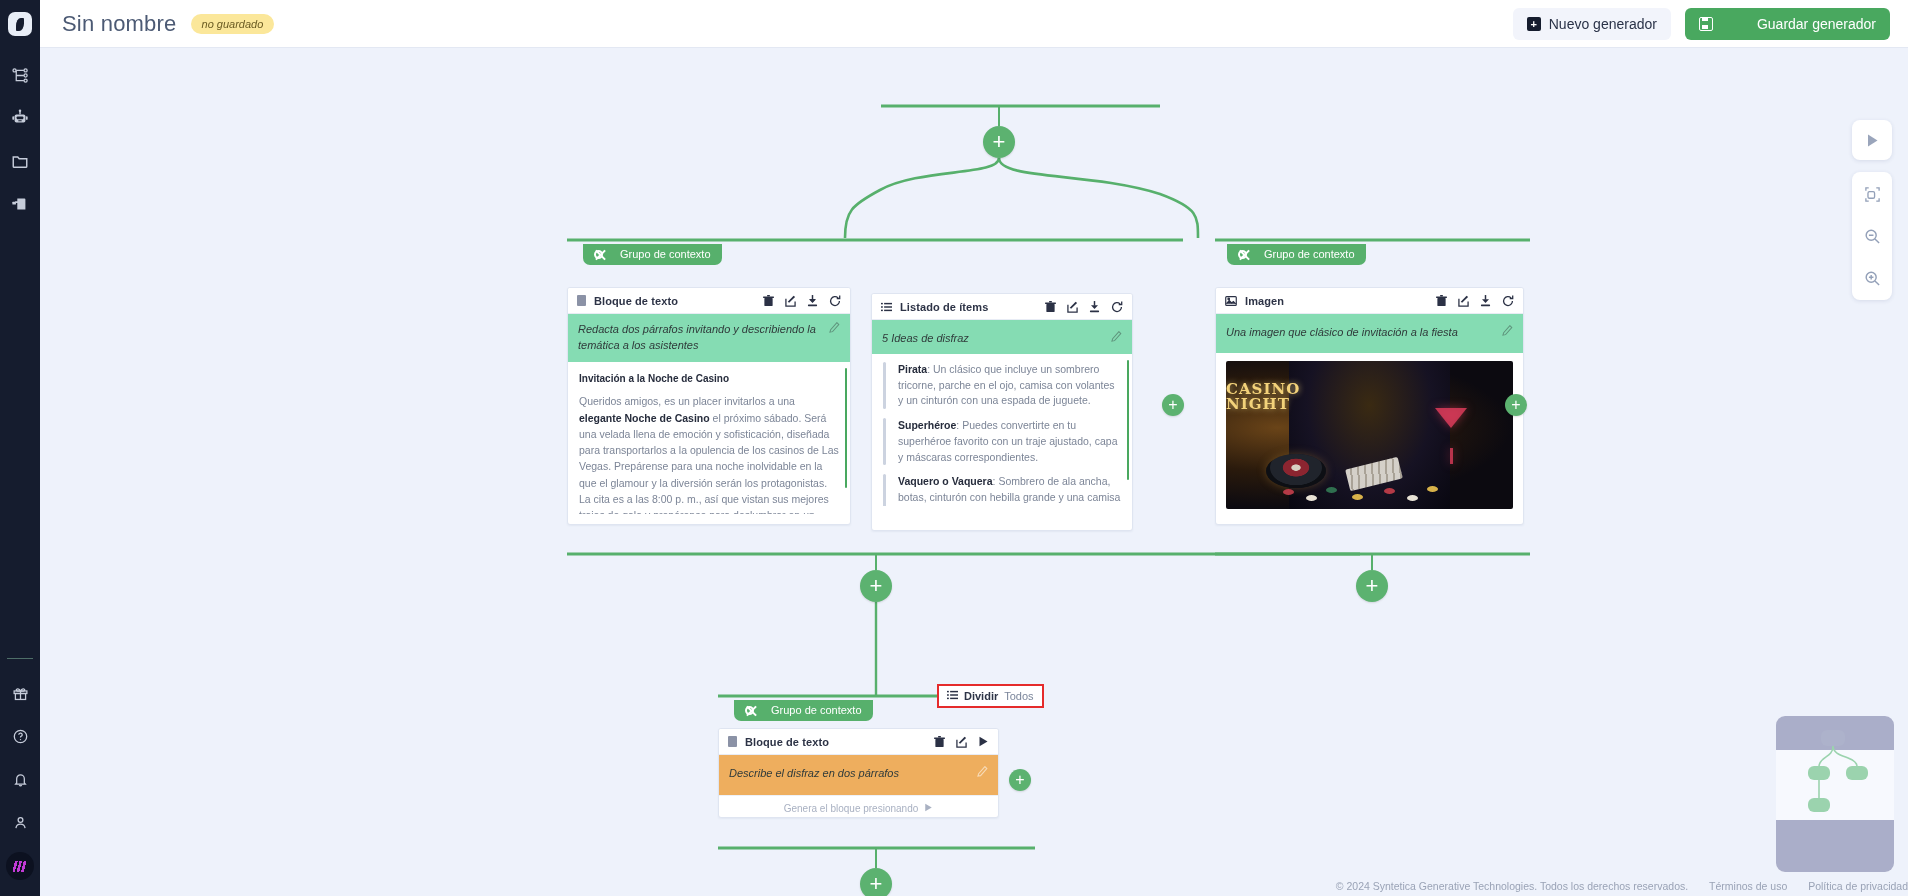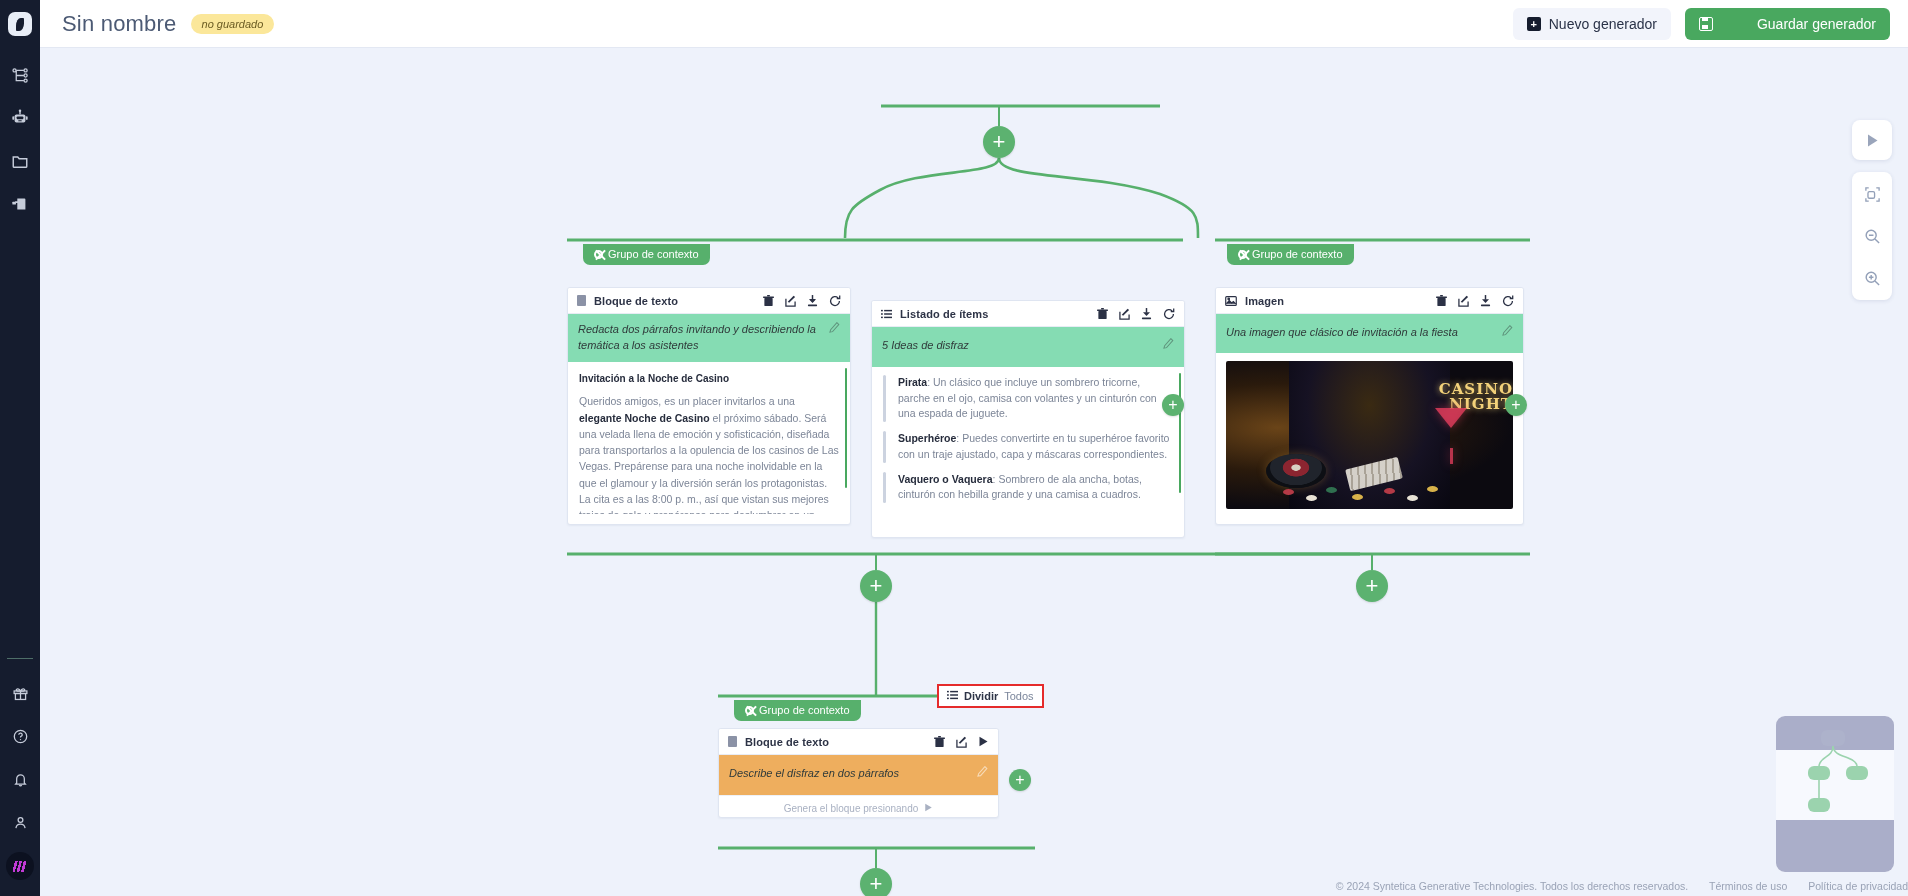--- a/index.html
+++ b/index.html
@@ -87,21 +87,21 @@
     font-weight:300; cursor:pointer; z-index:6; line-height:1;
     box-shadow:0 1px 2px rgba(0,0,0,.12);
   }
   .plus.big{ width:32px; height:32px; font-size:22px; }
   .plus.sm{  width:22px; height:22px; font-size:16px; }
 
   
   .ctx-chip{
     position:absolute; z-index:7; background:#57b06c; color:#fff; font-size:11px;
     padding:4px 11px 5px; border-radius:0 0 7px 7px; white-space:nowrap;
-    display:flex; align-items:center; gap:5px;
+    display:flex; align-items:center; gap:17px;
   }
   .gear{
     width:9px;height:9px;border-radius:50%;border:2px solid #fff;position:relative;flex:0 0 auto;
   }
   .gear::before{content:"";position:absolute;left:-2px;top:2.5px;width:13px;height:2px;background:#fff;transform:rotate(45deg);}
   .gear::after{content:"";position:absolute;left:-2px;top:2.5px;width:13px;height:2px;background:#fff;transform:rotate(-45deg);}
 
   
   .split-chip{
     position:absolute; z-index:9; background:#fff; border:2.5px solid #e52b2b;
@@ -156,24 +156,24 @@
     width:100%; height:148px; border-radius:2px; position:relative; overflow:hidden;
     background:radial-gradient(ellipse at 18% 45%, #6a4418 0%, #2a1a0c 38%, #0c0a10 70%),
                radial-gradient(ellipse at 84% 45%, #6a4418 0%, #2a1a0c 38%, #0c0a10 70%),
                #0a0910;
   }
   .casino-inner{
     position:absolute; left:22%; top:0; width:56%; height:100%;
     background:radial-gradient(ellipse at 50% 30%, #3a2a12 0%, #161223 55%, #080710 100%);
   }
   .casino-title{
-    position:absolute; left:0; right:0; top:14%; text-align:right;
+    position:absolute; left:0; right:0; top:14%; text-align:left;
     font-family:"DejaVu Serif", serif; font-weight:700; letter-spacing:1px;
     color:#f3d27a; text-shadow:0 0 6px rgba(243,210,122,.8);
-    font-size:15px; line-height:1.05;margin-left:31px;
+    font-size:15px; line-height:1.05;
   }
   .casino-title small{ display:block; font-size:15px; }
   .roulette{
     position:absolute; left:14%; bottom:14%; width:60px; height:34px; border-radius:50%;
     background:radial-gradient(ellipse at 50% 40%, #d8d2c4 0 10%, #8c2530 12% 30%, #20242c 32% 60%, #0d0f14 62%);
     box-shadow:0 0 10px rgba(200,150,60,.35);
   }
   .martini{
     position:absolute; right:16%; top:32%; width:0; height:0;
     border-left:16px solid transparent; border-right:16px solid transparent;
@@ -395,21 +395,21 @@
       </span>
     </div>
     <div class="card-body" style="height:152px;">
       <div class="vscroll" style="height:120px;"></div>
       <h4>Invitación a la Noche de Casino</h4>
       <p><span>Queridos amigos, es un placer invitarlos a una </span><strong>elegante Noche de Casino</strong><span> el próximo sábado. Será una velada llena de emoción y sofisticación, diseñada para transportarlos a la opulencia de los casinos de Las Vegas. Prepárense para una noche inolvidable en la que el glamour y la diversión serán los protagonistas. La cita es a las 8:00 p. m., así que vistan sus mejores trajes de gala y prepárense para deslumbrar en un evento exclusivo.</span></p>
 
     </div>
   </div>
 
-  <div class="card" style="left:831px; top:252px; width:314px; height:238px;">
+  <div class="card" style="left:831px; top:245px; width:262px; height:238px;">
     <div class="card-head">
       <span>
         <svg width="11" height="10" viewBox="0 0 12 10" fill="#2b3145">
             <rect x="0" y="0.5" width="2" height="1.6"></rect>
             <rect x="3.4" y="0.5" width="8.6" height="1.6"></rect>
             <rect x="0" y="4.2" width="2" height="1.6"></rect>
             <rect x="3.4" y="4.2" width="8.6" height="1.6"></rect>
             <rect x="0" y="7.9" width="2" height="1.6"></rect>
             <rect x="3.4" y="7.9" width="8.6" height="1.6"></rect>
           </svg>
@@ -437,21 +437,21 @@
             </svg>
           </span>
         <span>
             <svg width="12" height="12" viewBox="0 0 13 13" fill="none" stroke="currentColor" stroke-width="1.4">
               <path d="M11.3 6.5a4.8 4.8 0 1 1-1.5-3.4"></path>
               <path d="M11.6 0.6v3.2H8.4"></path>
             </svg>
           </span>
       </span>
     </div>
-    <div class="prompt-bar green" style="padding-top:11px;padding-bottom:13px;">
+    <div class="prompt-bar green" style="padding-top:11px;padding-bottom:7px;">
       <span class="ptxt">5 Ideas de disfraz</span>
       <span class="pen">
         <svg width="11" height="11" viewBox="0 0 12 12" fill="none" stroke="#3f5a50" stroke-width="1.1">
             <path d="M1 11l.8-2.6L8.6.7l2.1 2.1-6.8 7.7z"></path>
           </svg>
       </span>
     </div>
     <div class="card-body li-list" style="height:152px; padding-top:8px;">
       <div class="vscroll" style="height:120px;"></div>
       <div class="li">

